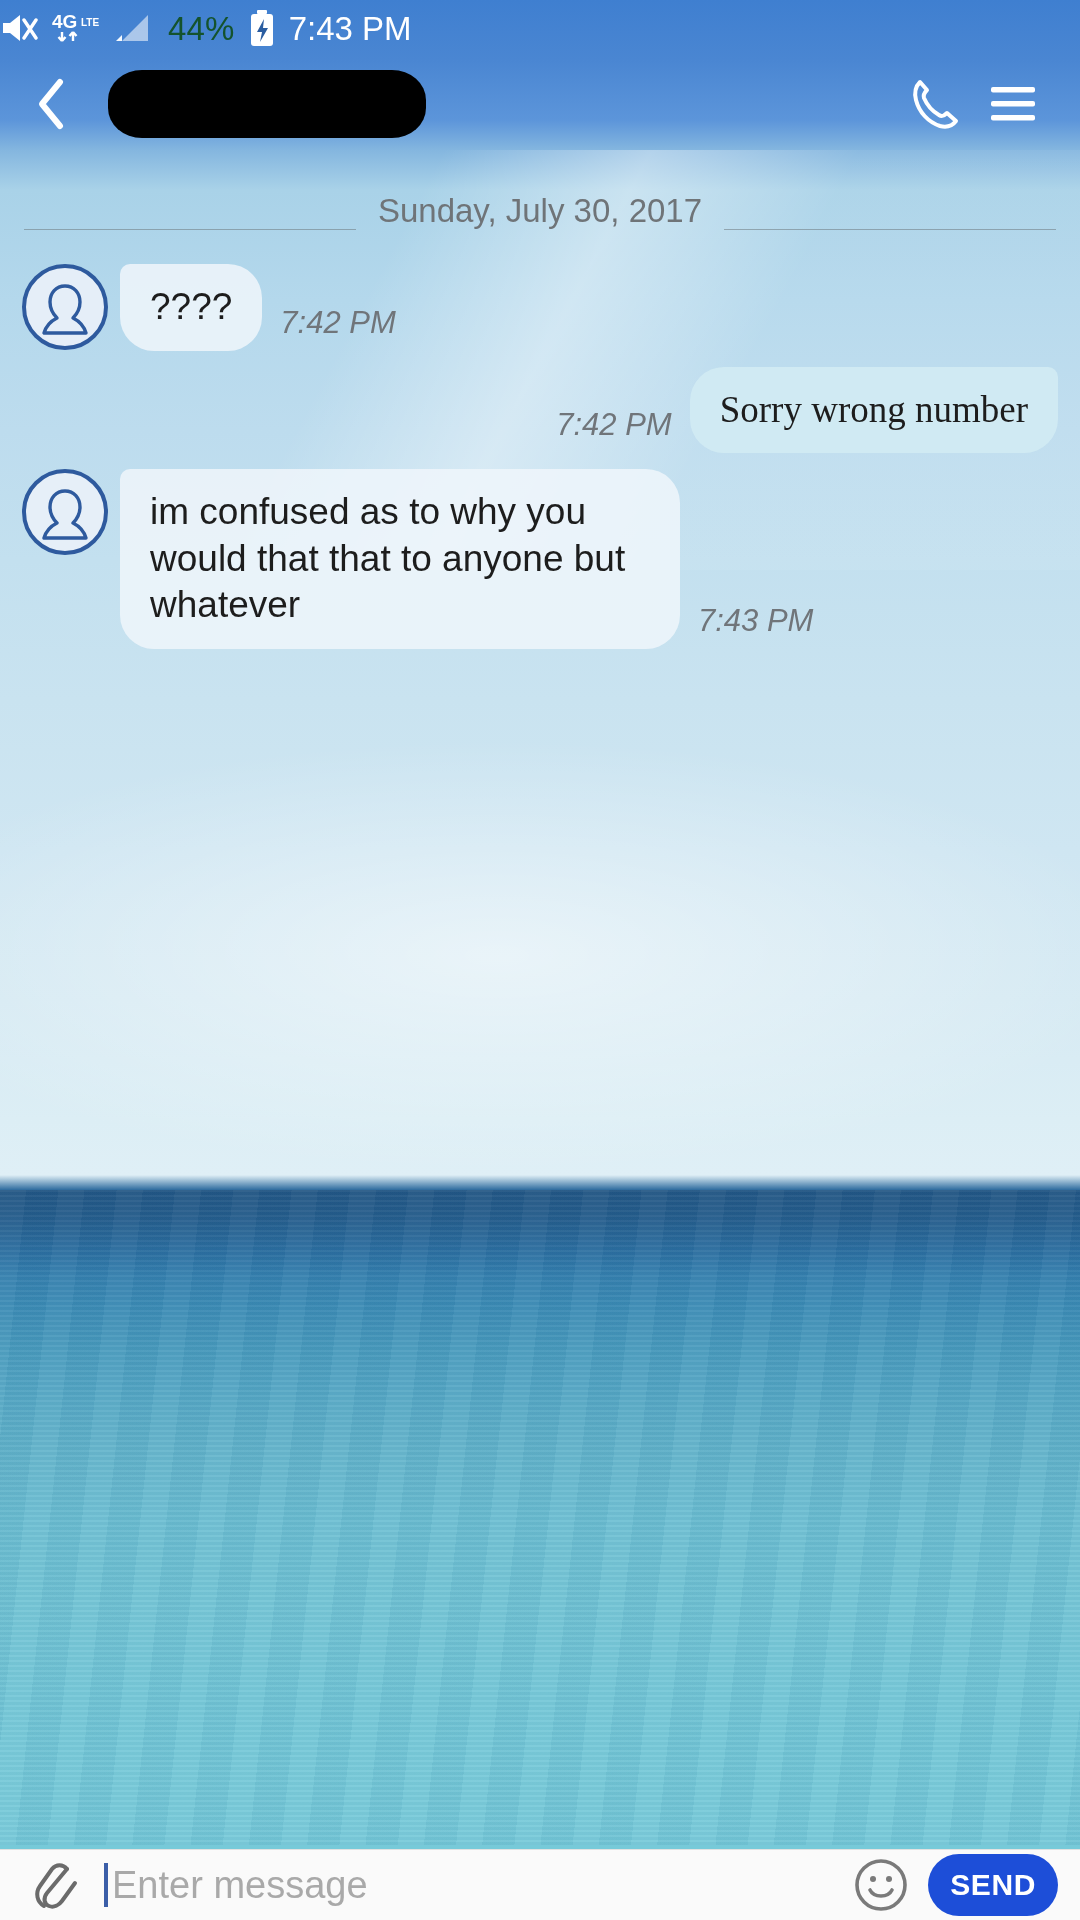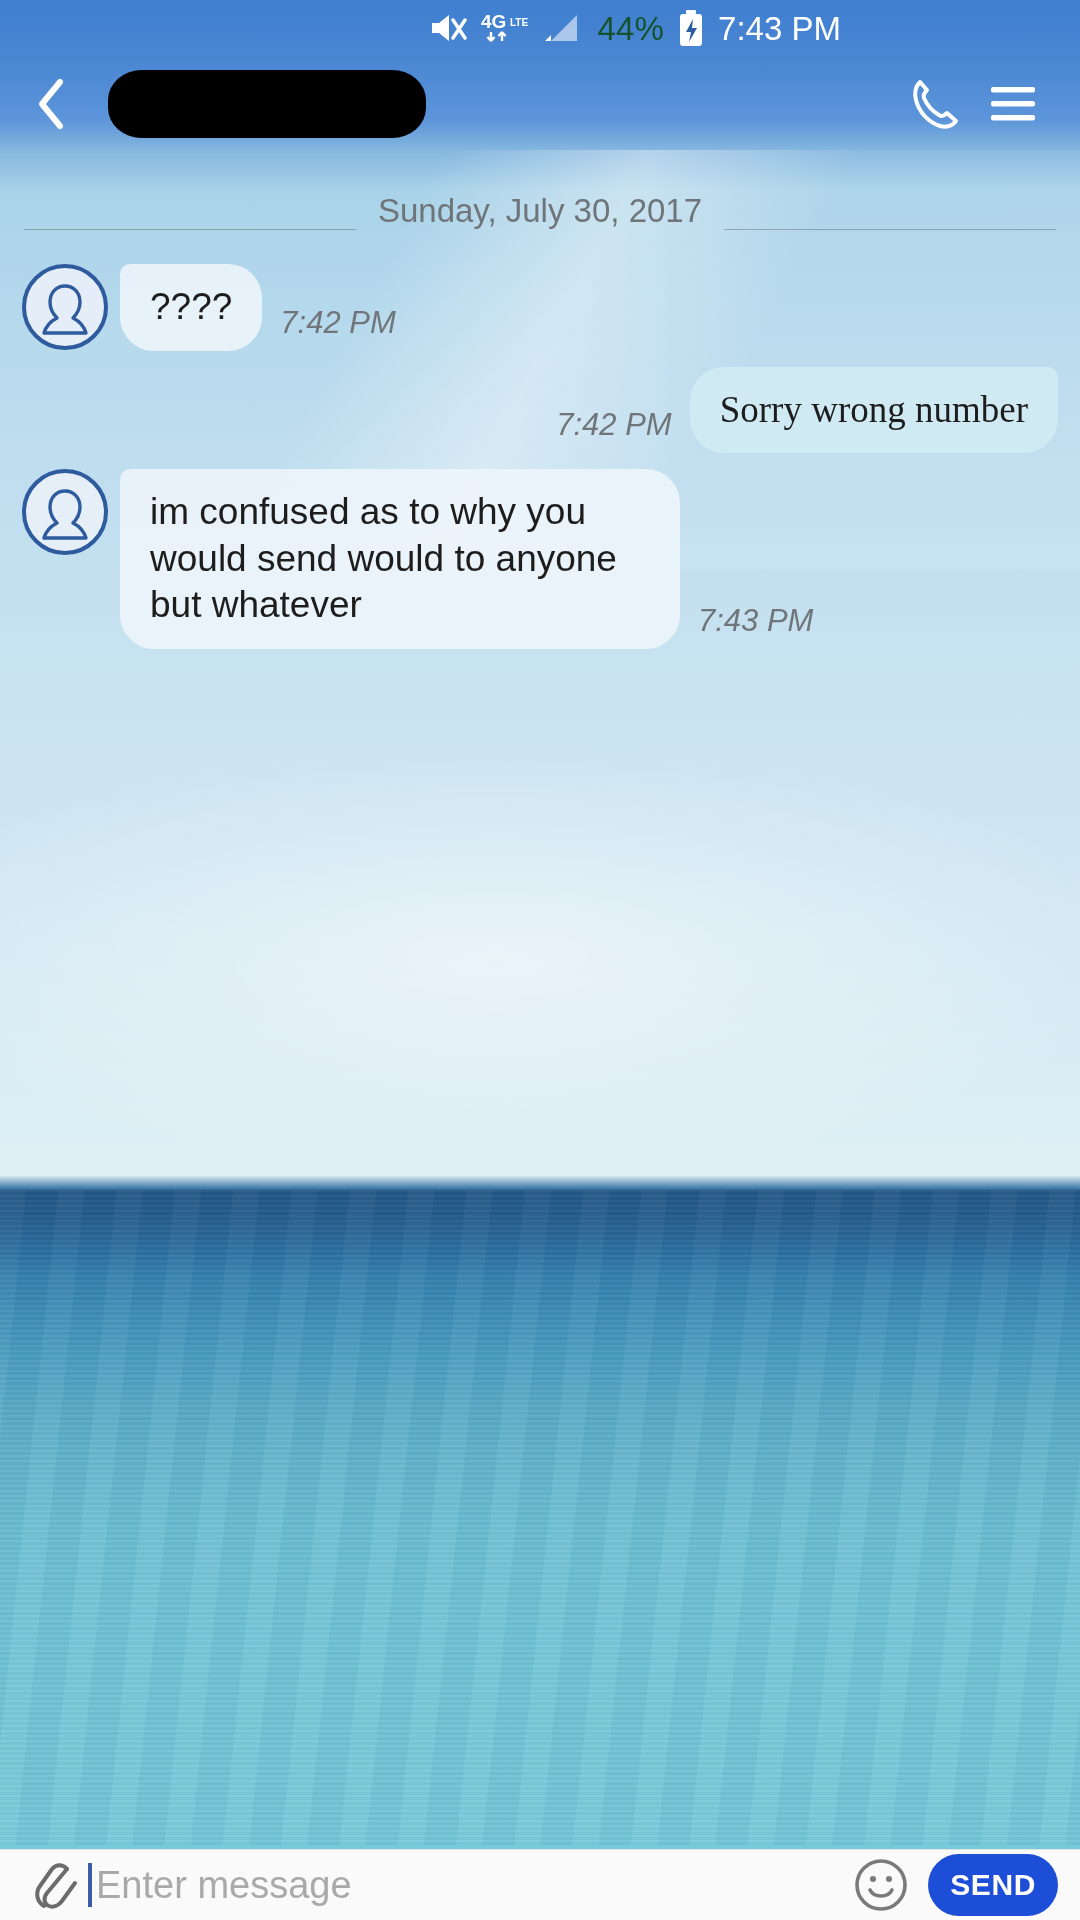--- a/index.html
+++ b/index.html
@@ -66,21 +66,21 @@
   }
   .sea-dark-band {
     position:absolute; left:0; top:1190px; width:1080px; height:85px;
     background:linear-gradient(to bottom, rgba(22,60,100,0.45), rgba(22,60,100,0));
     pointer-events:none;
   }
 
   
   .statusbar {
     position:absolute; left:0; top:0; width:863px; height:56px;
-    display:flex; align-items:center; justify-content:flex-end;
+    display:flex; align-items:center; justify-content:flex-start;
     padding-right:22px; gap:14px;
     color:#ffffff;
   }
   .sb-icon { display:flex; align-items:center; }
   .sb-text {
     font-size:33px; font-weight:400; color:#14532d;
     letter-spacing:.2px; line-height:1;
   }
   .sb-time { font-size:33px; color:#fff; line-height:1; }
 
@@ -156,21 +156,21 @@
   .inputbar {
     position:absolute; left:0; bottom:0; width:1080px; height:1920px;
     height:71px; top:1849px;
     background:#fafafa;
     border-top:1px solid #e2e2e2;
     display:flex; align-items:center;
     padding:0 22px 0 26px; gap:0;
   }
   .attach-btn { width:62px; height:62px; display:flex; align-items:center; justify-content:center; }
   .input-field {
-    flex:1; display:flex; align-items:center; height:62px; position:relative;
+    flex:1; display:flex; align-items:center; height:62px; margin-left:16px; position:relative;
   }
   .caret {
     width:4px; height:44px; background:#3b5ea8; margin-right:4px; flex:0 0 4px;
   }
   .placeholder {
     font-size:38px; color:#a9a9a9; line-height:1;
   }
   .emoji-btn { width:62px; height:62px; display:flex; align-items:center; justify-content:center; margin-right:16px; }
   .send-btn {
     min-width:124px; height:62px; border-radius:31px;
@@ -274,21 +274,21 @@
       </div>
     </div>
 
     <div class="msg-row in">
       <div class="avatar">
         <svg width="54" height="58" viewBox="0 0 54 58">
           <path d="M27 8 C18 8 12 15 12 24 C12 31 15 36 19 40 C13 43 8 48 6 55 L48 55 C46 48 41 43 35 40 C39 36 42 31 42 24 C42 15 36 8 27 8 Z" stroke="#2e5a9e" stroke-width="3.4" fill="none" stroke-linejoin="round"></path>
         </svg>
       </div>
       <div class="bubble-wrap">
-        <div class="bubble in" style="max-width:560px;">im confused as to why you would send would to anyone but whatever</div>
+        <div class="bubble in" style="max-width:560px;">im confused as to why you would that that to anyone but whatever</div>
         <div class="stamp">7:43 PM</div>
       </div>
     </div>
 
   </div>
 
   <div class="inputbar">
     <div class="attach-btn">
       <svg width="52" height="56" viewBox="0 0 52 56">
         <path d="M36 12 L16 36 C12 41 13 47 18 49 C23 51 28 48 31 44 L44 26" stroke="#6b6b6b" stroke-width="4" fill="none" stroke-linecap="round"></path>

